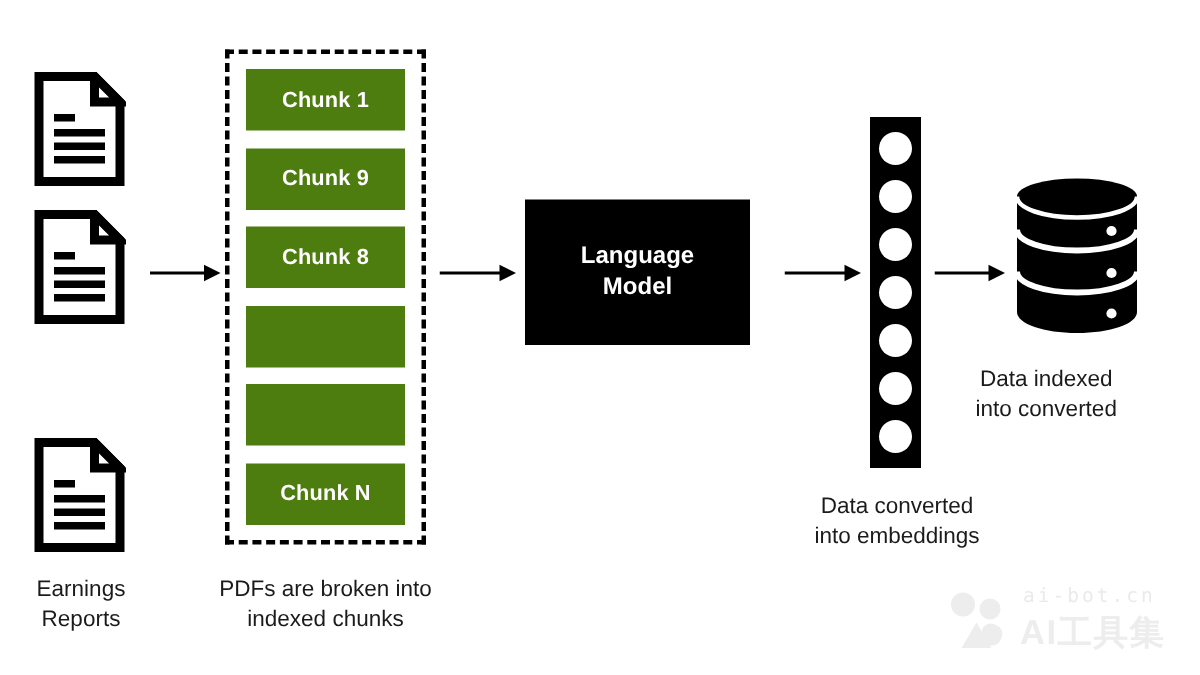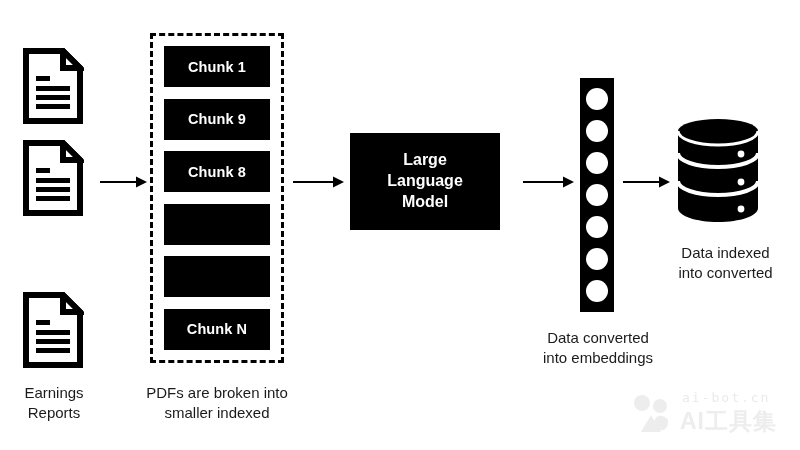--- a/index.html
+++ b/index.html
@@ -38,21 +38,21 @@
   .chunk-list {
     position: absolute;
     left: 0; top: 0; right: 0; bottom: 0;
     padding: 10px 11px;
     box-sizing: border-box;
     display: flex;
     flex-direction: column;
     justify-content: space-between;
   }
   .chunk-box {
-    background: #000000;
+    background: #4d7c0f;
     height: 41px;
     display: flex;
     align-items: center;
     justify-content: center;
     color: #ffffff;
     font-size: 14.5px;
     font-weight: bold;
     letter-spacing: 0.1px;
   }
 
@@ -211,33 +211,32 @@
       <div class="chunk-box">Chunk 9</div>
       <div class="chunk-box">Chunk 8</div>
       <div class="chunk-box"></div>
       <div class="chunk-box"></div>
       <div class="chunk-box">Chunk N</div>
     </div>
   </div>
 
   <div class="caption" style="left:127px; top:383px; width:180px;">
     <div>PDFs are broken into</div>
-    <div>smaller indexed</div>
+    <div>indexed chunks</div>
   </div>
 
   <div class="arrow" style="left:293px; top:175px; width:52px;">
     <svg viewBox="0 0 52 14" xmlns="http://www.w3.org/2000/svg">
       <line x1="0" y1="7" x2="42" y2="7" stroke="#000000" stroke-width="2"></line>
       <polygon points="40,1.5 51,7 40,12.5" fill="#000000"></polygon>
     </svg>
   </div>
 
   <div class="llm-box">
     <div>
-      <div>Large</div>
       <div>Language</div>
       <div>Model</div>
     </div>
   </div>
 
   <div class="arrow" style="left:523px; top:175px; width:52px;">
     <svg viewBox="0 0 52 14" xmlns="http://www.w3.org/2000/svg">
       <line x1="0" y1="7" x2="42" y2="7" stroke="#000000" stroke-width="2"></line>
       <polygon points="40,1.5 51,7 40,12.5" fill="#000000"></polygon>
     </svg>
@@ -276,21 +275,21 @@
       <path d="M2 64 C2 72 20 78 42 78 C64 78 82 72 82 64" fill="none" stroke="#ffffff" stroke-width="4"></path>
 
       <path d="M2 14 C2 22 20 28 42 28 C64 28 82 22 82 14" fill="none" stroke="#ffffff" stroke-width="3"></path>
 
       <circle cx="65" cy="37" r="3.4" fill="#ffffff"></circle>
       <circle cx="65" cy="65" r="3.4" fill="#ffffff"></circle>
       <circle cx="65" cy="92" r="3.4" fill="#ffffff"></circle>
     </svg>
   </div>
 
-  <div class="caption" style="left:653px; top:243px; width:145px;">
+  <div class="caption" style="left:625px; top:243px; width:145px;">
     <div>Data indexed</div>
     <div>into converted</div>
   </div>
 
   <div class="watermark">
     <div class="wm-logo">
       <svg viewBox="0 0 42 40" xmlns="http://www.w3.org/2000/svg">
         <circle cx="12" cy="9" r="8" fill="#ededed"></circle>
         <circle cx="30" cy="12" r="7" fill="#ededed"></circle>
         <path d="M11 38 L21 21 L31 38 Z" fill="#ededed"></path>

